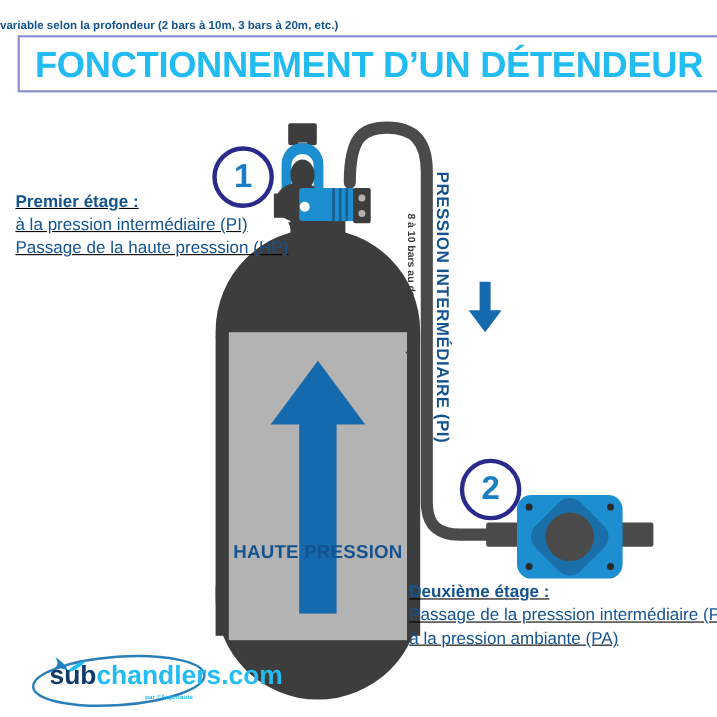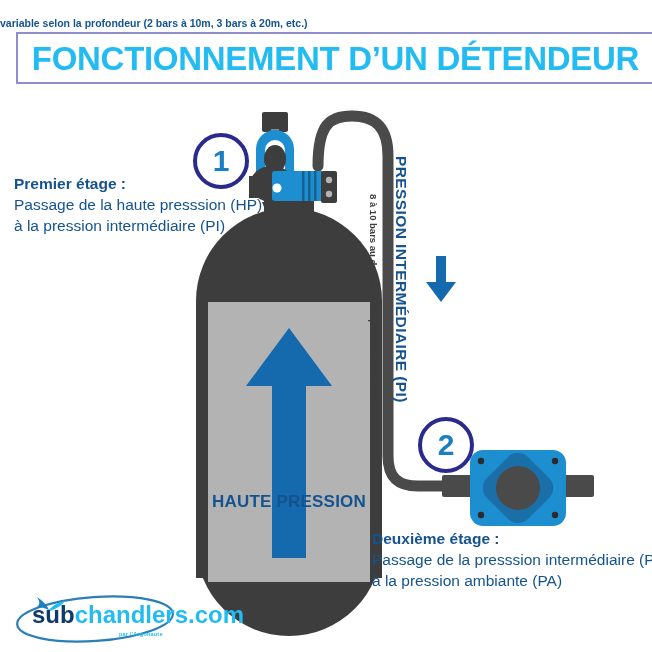--- a/index.html
+++ b/index.html
@@ -21,21 +21,21 @@
   #title-text{
     color:#22bcf2;
     font-size:33px;
     font-weight:bold;
     letter-spacing:-0.3px;
     white-space:nowrap;
     line-height:1;
   }
 
   
-  .blk{position:absolute;}
+  .blk{position:absolute;text-decoration:underline;}
   .head{
     color:#14538f;font-weight:bold;font-size:15.5px;line-height:21px;white-space:nowrap;
   }
   .body-line{
     color:#14538f;font-size:15.5px;line-height:21px;white-space:nowrap;
   }
   .note{
     color:#14538f;font-weight:bold;font-size:10.5px;line-height:14px;white-space:nowrap;margin-top:16px;
   }
 
@@ -98,21 +98,21 @@
     writing-mode:vertical-rl;
     color:#3d3d3d;font-weight:bold;font-size:9.5px;
     white-space:nowrap;
   }
   #down-arrow{position:absolute;left:426px;top:240px;width:30px;height:46px;}
 
   
   #art{position:absolute;left:0;top:0;width:652px;height:652px;}
 
   
-  #logo{position:absolute;left:7px;top:575px;width:180px;height:58px;}
+  #logo{position:absolute;left:20px;top:575px;width:180px;height:58px;}
   #logo-text{
     position:absolute;left:25px;top:12px;
     font-size:24px;font-weight:bold;line-height:1;white-space:nowrap;
   }
   #logo-sub{color:#0f3a6b;}
   #logo-main{color:#22bcf2;}
   #logo-tag{
     position:absolute;left:112px;top:40px;
     font-size:5.5px;font-weight:bold;color:#22bcf2;white-space:nowrap;letter-spacing:0.2px;
   }
@@ -197,22 +197,22 @@
 
   <svg id="down-arrow" viewBox="0 0 30 46">
     <polygon points="10,0 20,0 20,26 30,26 15,46 0,26 10,26" fill="#1569ad"></polygon>
   </svg>
 
   <div id="circle1" class="num-circle">1</div>
   <div id="circle2" class="num-circle">2</div>
 
   <div id="left-text" class="blk">
     <div class="head">Premier étage :</div>
+    <div class="body-line">à la pression intermédiaire (PI)</div>
     <div class="body-line">Passage de la haute presssion (HP)</div>
-    <div class="body-line">à la pression intermédiaire (PI)</div>
   </div>
 
   <div id="pi-vert">PRESSION INTERMÉDIAIRE (PI)</div>
   <div id="pi-vert-small">8 à 10 bars au dessus de la pression ambiante</div>
 
   <div id="right-text" class="blk">
     <div class="head">Deuxième étage :</div>
     <div class="body-line">Passage de la presssion intermédiaire (PI)</div>
     <div class="body-line">à la pression ambiante (PA)</div>
   </div>

